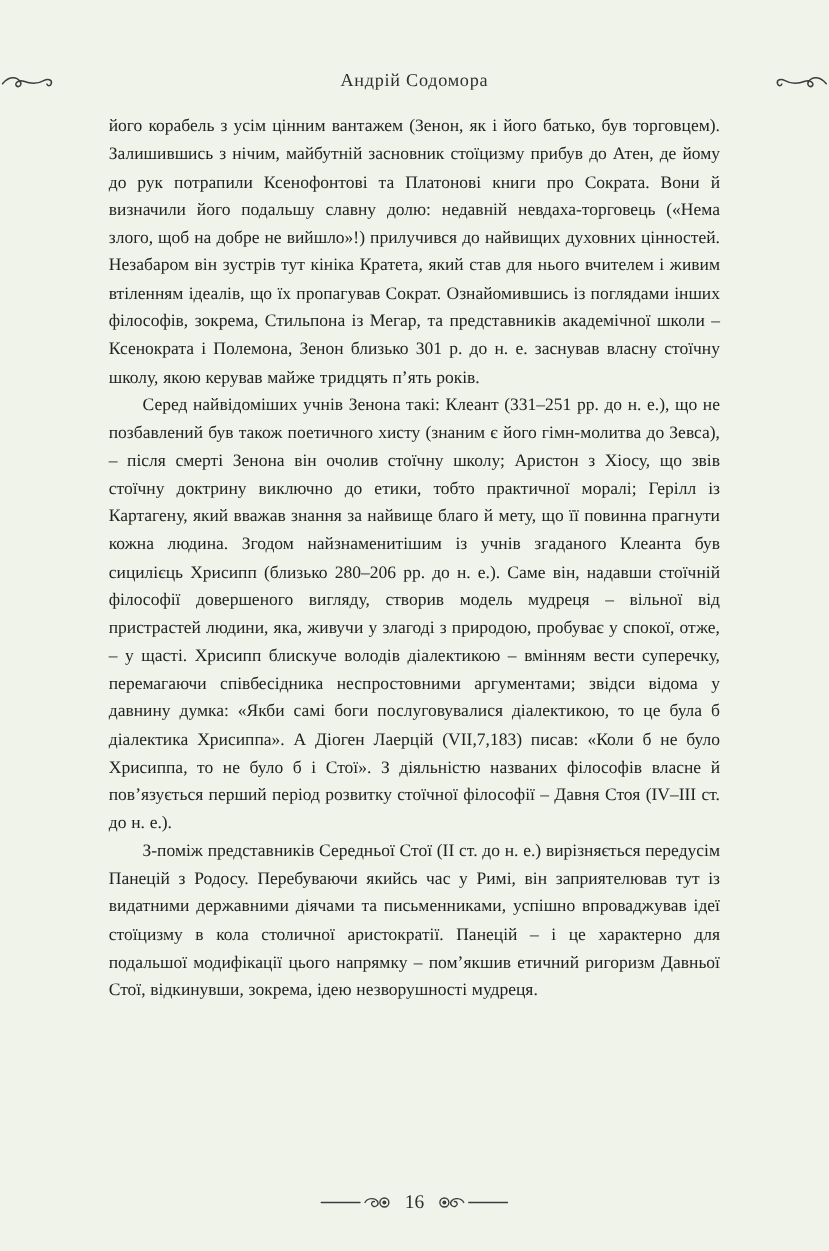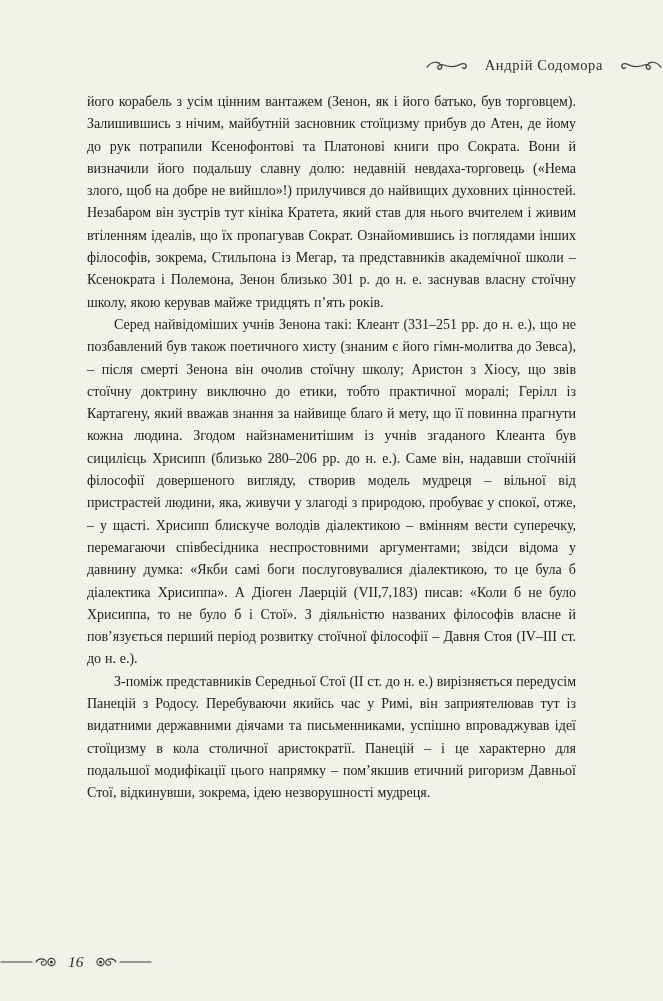--- a/index.html
+++ b/index.html
@@ -17,21 +17,21 @@
   .page{
     position:relative;
     width:663px;
     height:1001px;
     background:var(--bg);
     overflow:hidden;
   }
   .page-header{
     padding-top:57px;
     display:flex;
-    justify-content:flex-end;
+    justify-content:space-between;
     align-items:center;
     gap:16px;
   }
   .author{
     font-size:14.5px;
     letter-spacing:0.6px;
     color:#2e2e2e;
     white-space:nowrap;
   }
   .flourish{display:block;}
@@ -57,23 +57,23 @@
   }
   .text-block p.indent{
     text-indent:27px;
   }
   .page-footer{
     position:absolute;
     left:0;
     right:0;
     bottom:30px;
     display:flex;
+    justify-content:center;
     align-items:center;
     gap:10px;
-    font-style:italic;
   }
   .page-number{
     font-size:15.5px;
     color:#2e2e2e;
   }
   .footer-ornament{display:block;}
   .footer-ornament line,
   .footer-ornament path,
   .footer-ornament circle{
     fill:none;

